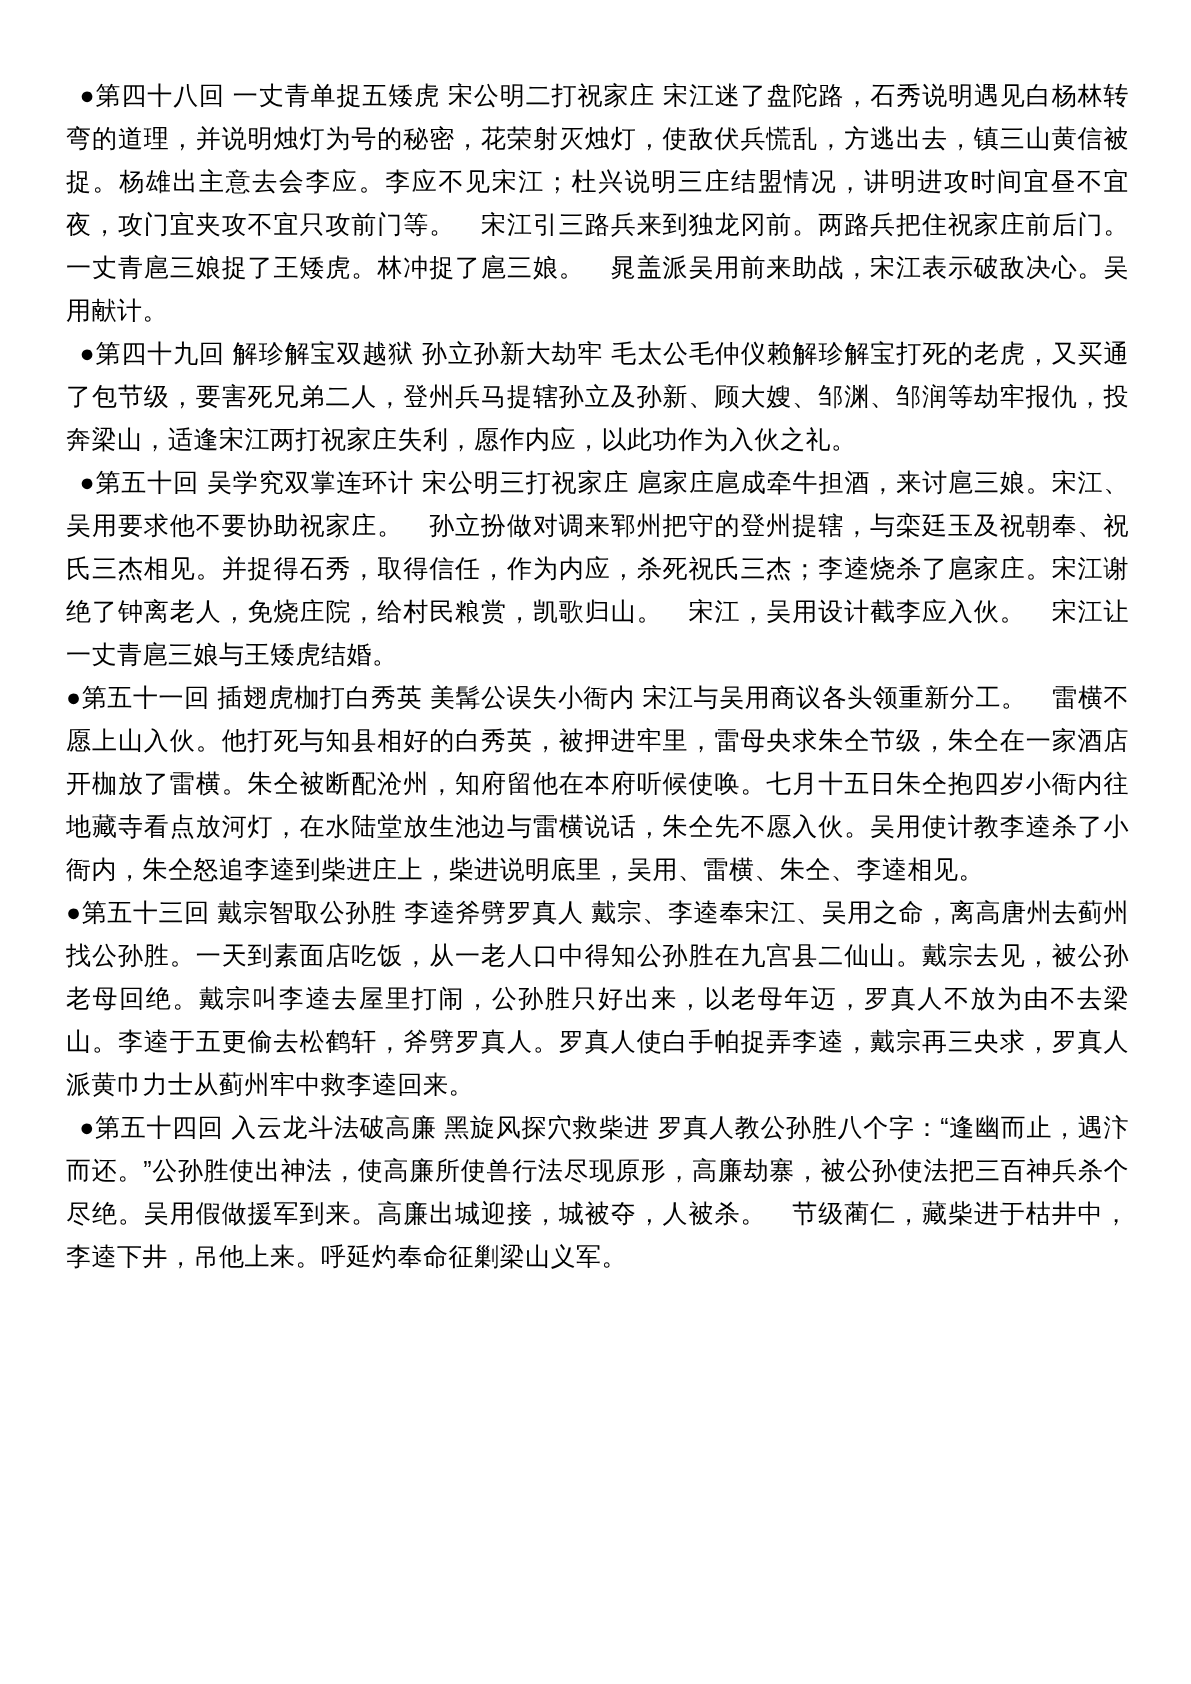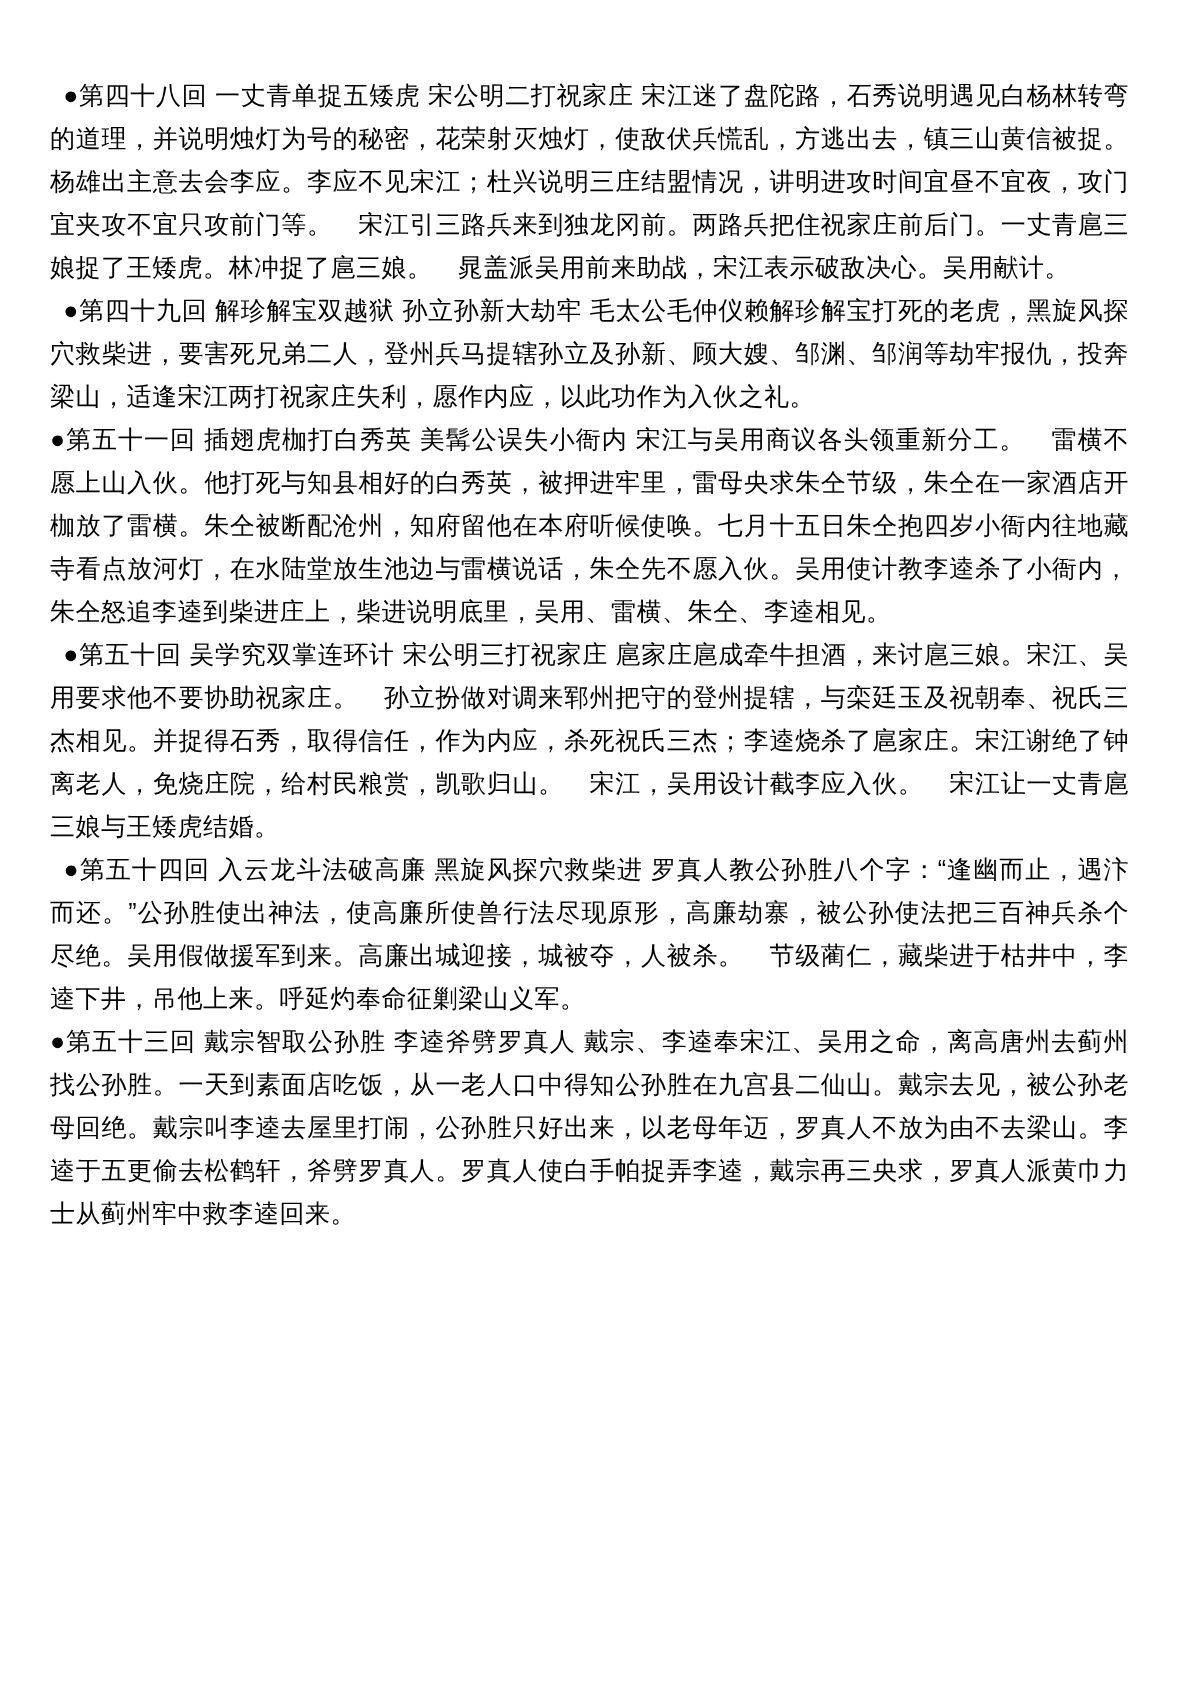--- a/index.html
+++ b/index.html
@@ -11,37 +11,37 @@
     width: 1191px;
     min-height: 1684px;
     font-family: "Liberation Sans", sans-serif;
     color: #000000;
   }
   .page {
     box-sizing: border-box;
     width: 1191px;
     min-height: 1684px;
     background: #ffffff;
-    padding: 74px 62px 60px 50px;
+    padding: 74px 62px 60px 66px;
   }
   .doc-paragraph {
     margin: 0;
     font-size: 25px;
     line-height: 43px;
     color: #000000;
     text-align: justify;
     text-justify: inter-ideograph;
     white-space: pre-wrap;
     word-break: break-all;
     letter-spacing: 0.5px;
   }
 </style>
 </head>
 <body>
 
 <main class="page">
   <p class="doc-paragraph"> ●第四十八回 一丈青单捉五矮虎 宋公明二打祝家庄 宋江迷了盘陀路，石秀说明遇见白杨林转弯的道理，并说明烛灯为号的秘密，花荣射灭烛灯，使敌伏兵慌乱，方逃出去，镇三山黄信被捉。杨雄出主意去会李应。李应不见宋江；杜兴说明三庄结盟情况，讲明进攻时间宜昼不宜夜，攻门宜夹攻不宜只攻前门等。　宋江引三路兵来到独龙冈前。两路兵把住祝家庄前后门。一丈青扈三娘捉了王矮虎。林冲捉了扈三娘。　晁盖派吴用前来助战，宋江表示破敌决心。吴用献计。</p>
-  <p class="doc-paragraph"> ●第四十九回 解珍解宝双越狱 孙立孙新大劫牢 毛太公毛仲仪赖解珍解宝打死的老虎，黑旋风探穴救柴进，要害死兄弟二人，登州兵马提辖孙立及孙新、顾大嫂、邹渊、邹润等劫牢报仇，投奔梁山，适逢宋江两打祝家庄失利，愿作内应，以此功作为入伙之礼。</p>
+  <p class="doc-paragraph"> ●第四十九回 解珍解宝双越狱 孙立孙新大劫牢 毛太公毛仲仪赖解珍解宝打死的老虎，又买通了包节级，要害死兄弟二人，登州兵马提辖孙立及孙新、顾大嫂、邹渊、邹润等劫牢报仇，投奔梁山，适逢宋江两打祝家庄失利，愿作内应，以此功作为入伙之礼。</p>
+  <p class="doc-paragraph"> ●第五十回 吴学究双掌连环计 宋公明三打祝家庄 扈家庄扈成牵牛担酒，来讨扈三娘。宋江、吴用要求他不要协助祝家庄。　孙立扮做对调来郓州把守的登州提辖，与栾廷玉及祝朝奉、祝氏三杰相见。并捉得石秀，取得信任，作为内应，杀死祝氏三杰；李逵烧杀了扈家庄。宋江谢绝了钟离老人，免烧庄院，给村民粮赏，凯歌归山。　宋江，吴用设计截李应入伙。　宋江让一丈青扈三娘与王矮虎结婚。</p>
   <p class="doc-paragraph">●第五十一回 插翅虎枷打白秀英 美髯公误失小衙内 宋江与吴用商议各头领重新分工。　雷横不愿上山入伙。他打死与知县相好的白秀英，被押进牢里，雷母央求朱仝节级，朱仝在一家酒店开枷放了雷横。朱仝被断配沧州，知府留他在本府听候使唤。七月十五日朱仝抱四岁小衙内往地藏寺看点放河灯，在水陆堂放生池边与雷横说话，朱仝先不愿入伙。吴用使计教李逵杀了小衙内，朱仝怒追李逵到柴进庄上，柴进说明底里，吴用、雷横、朱仝、李逵相见。</p>
-  <p class="doc-paragraph"> ●第五十回 吴学究双掌连环计 宋公明三打祝家庄 扈家庄扈成牵牛担酒，来讨扈三娘。宋江、吴用要求他不要协助祝家庄。　孙立扮做对调来郓州把守的登州提辖，与栾廷玉及祝朝奉、祝氏三杰相见。并捉得石秀，取得信任，作为内应，杀死祝氏三杰；李逵烧杀了扈家庄。宋江谢绝了钟离老人，免烧庄院，给村民粮赏，凯歌归山。　宋江，吴用设计截李应入伙。　宋江让一丈青扈三娘与王矮虎结婚。</p>
+  <p class="doc-paragraph">●第五十三回 戴宗智取公孙胜 李逵斧劈罗真人 戴宗、李逵奉宋江、吴用之命，离高唐州去蓟州找公孙胜。一天到素面店吃饭，从一老人口中得知公孙胜在九宫县二仙山。戴宗去见，被公孙老母回绝。戴宗叫李逵去屋里打闹，公孙胜只好出来，以老母年迈，罗真人不放为由不去梁山。李逵于五更偷去松鹤轩，斧劈罗真人。罗真人使白手帕捉弄李逵，戴宗再三央求，罗真人派黄巾力士从蓟州牢中救李逵回来。</p>
   <p class="doc-paragraph"> ●第五十四回 入云龙斗法破高廉 黑旋风探穴救柴进 罗真人教公孙胜八个字：“逢幽而止，遇汴而还。”公孙胜使出神法，使高廉所使兽行法尽现原形，高廉劫寨，被公孙使法把三百神兵杀个尽绝。吴用假做援军到来。高廉出城迎接，城被夺，人被杀。　节级蔺仁，藏柴进于枯井中，李逵下井，吊他上来。呼延灼奉命征剿梁山义军。</p>
-  <p class="doc-paragraph">●第五十三回 戴宗智取公孙胜 李逵斧劈罗真人 戴宗、李逵奉宋江、吴用之命，离高唐州去蓟州找公孙胜。一天到素面店吃饭，从一老人口中得知公孙胜在九宫县二仙山。戴宗去见，被公孙老母回绝。戴宗叫李逵去屋里打闹，公孙胜只好出来，以老母年迈，罗真人不放为由不去梁山。李逵于五更偷去松鹤轩，斧劈罗真人。罗真人使白手帕捉弄李逵，戴宗再三央求，罗真人派黄巾力士从蓟州牢中救李逵回来。</p>
 </main>
 
 </body></html>

